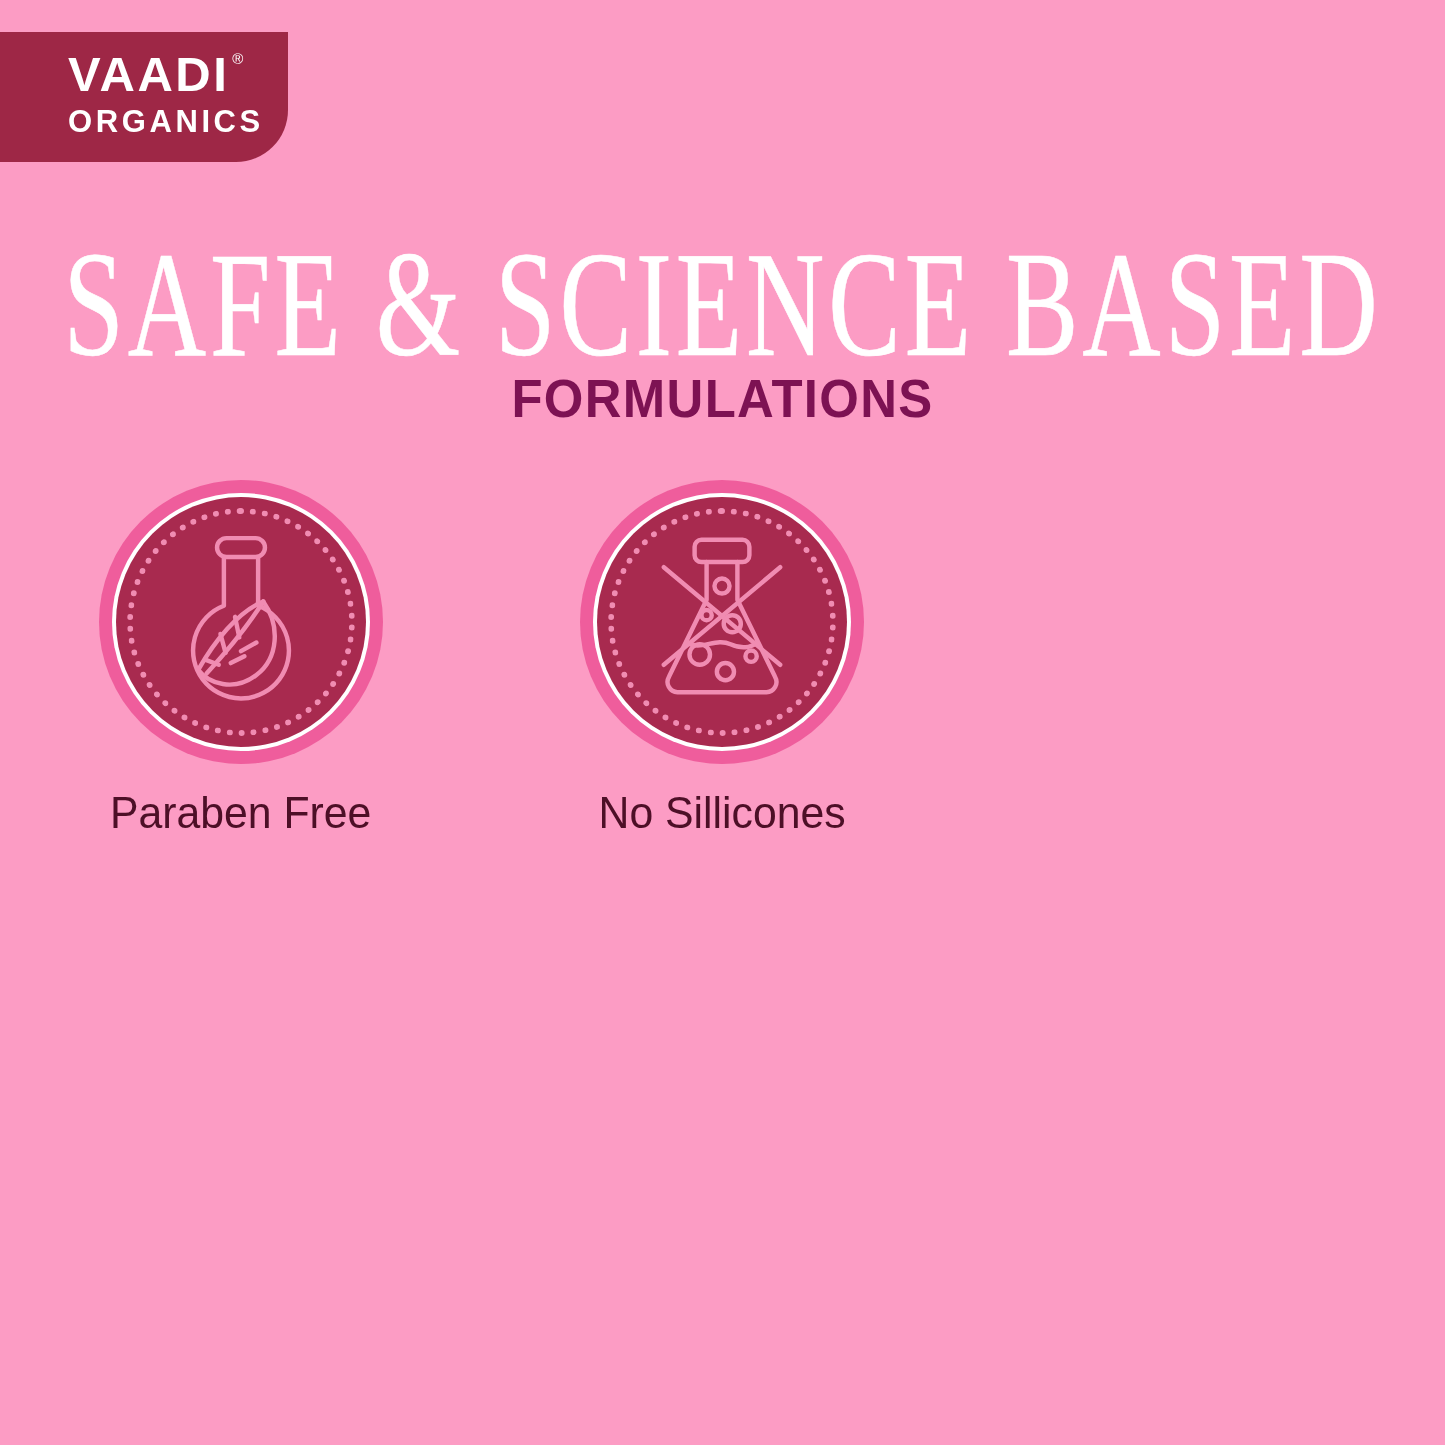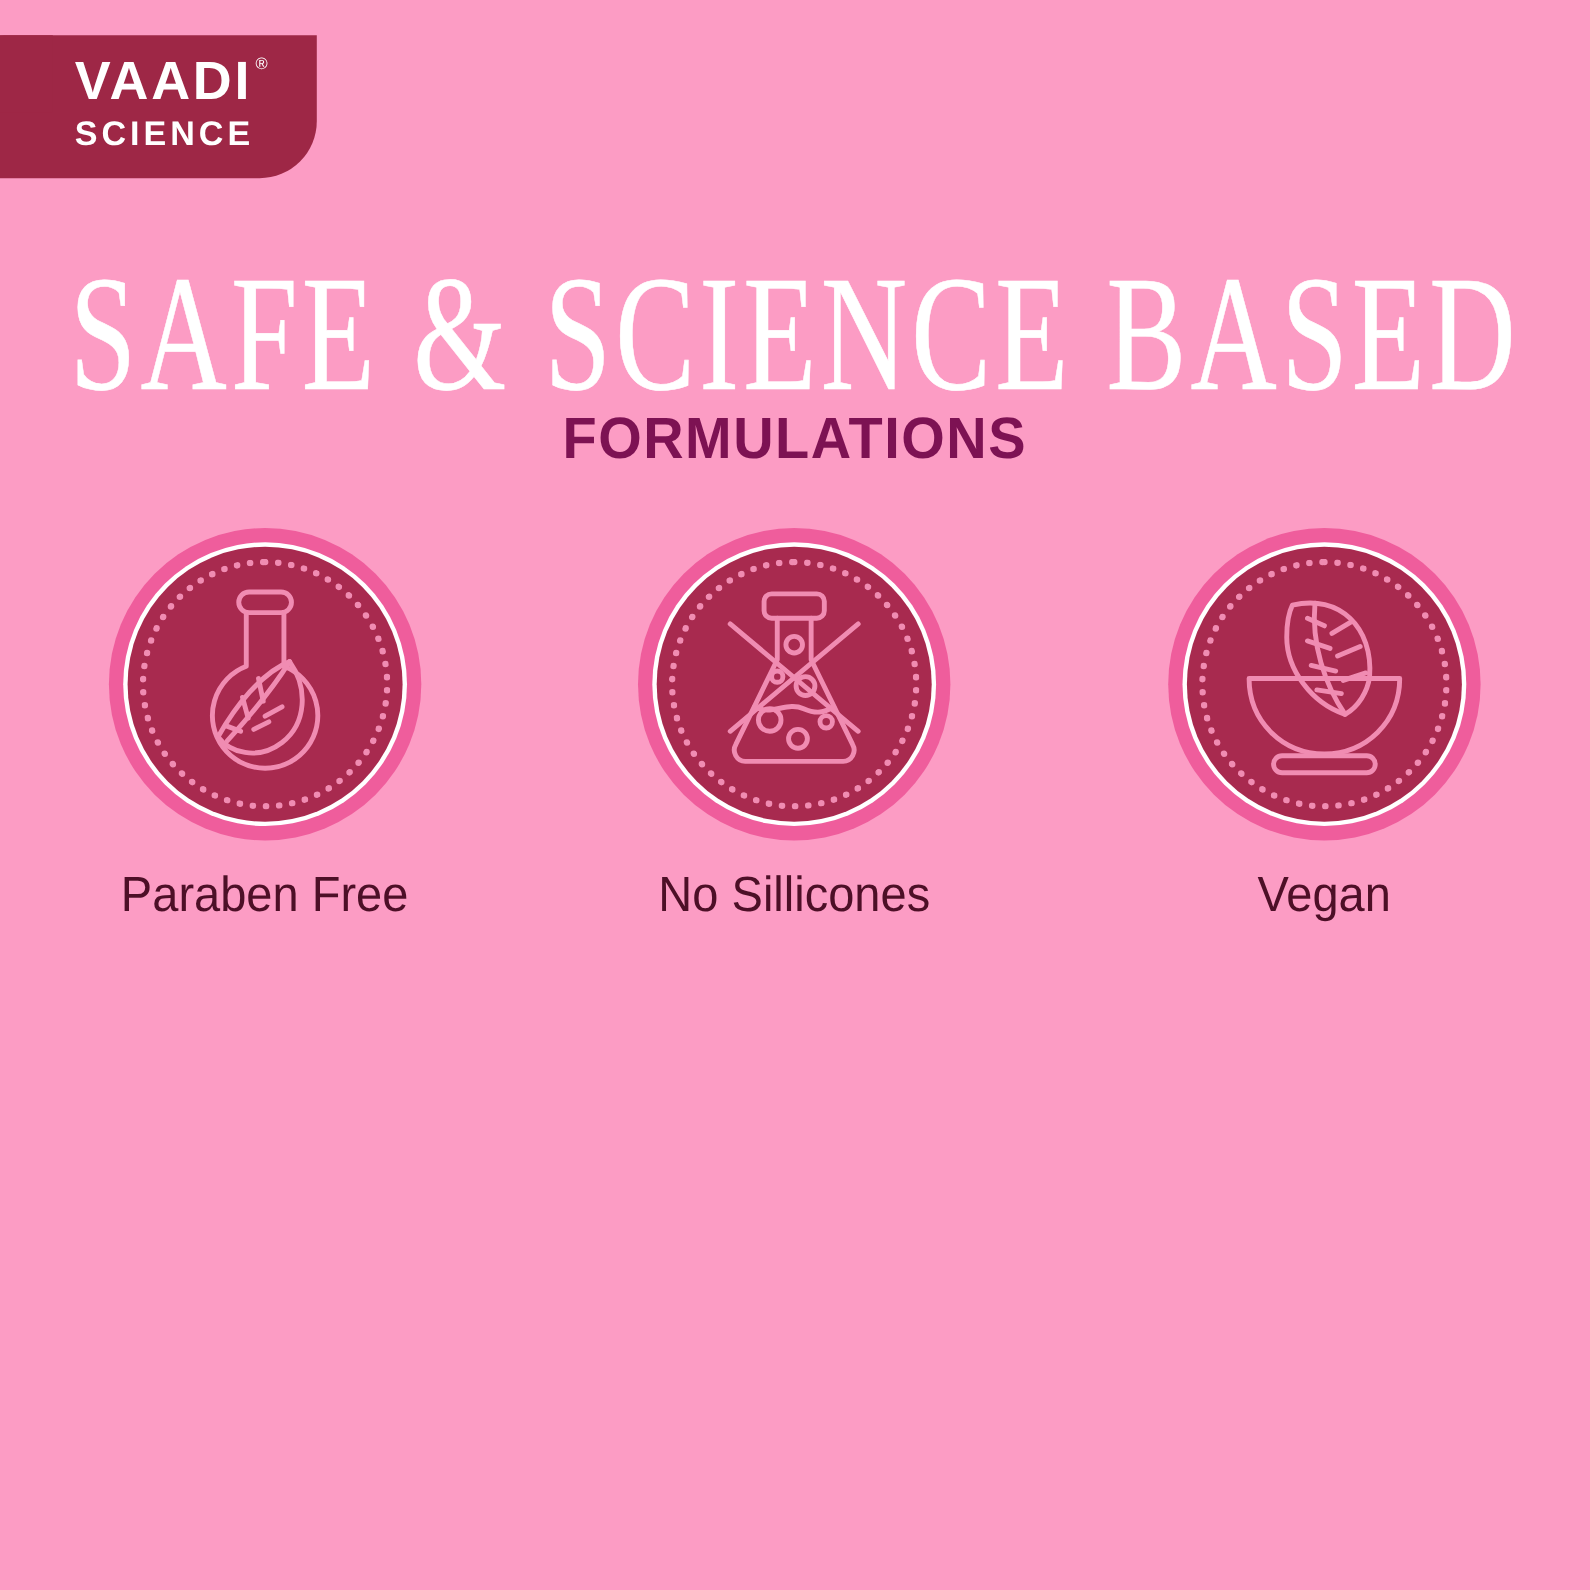--- a/index.html
+++ b/index.html
@@ -191,21 +191,21 @@
   }
 </style>
 </head>
 <body>
 
 <div id="poster">
 
   <div class="logo-badge">
     <div class="logo-inner">
       <div class="logo-main"><span>VAADI</span><span class="logo-reg">®</span></div>
-      <div class="logo-sub">SCIENCE</div>
+      <div class="logo-sub">ORGANICS</div>
     </div>
   </div>
 
   <div class="headline">SAFE &amp; SCIENCE BASED</div>
   <div class="subhead">FORMULATIONS</div>
 
   <div class="grid">
 
     <div class="cell">
       <div class="badge">
@@ -249,43 +249,17 @@
               <path d="M16 20 L84 77"></path>
               <path d="M84 20 L16 77"></path>
             </svg>
           </div>
         </div>
       </div>
       <div class="caption">No Sillicones</div>
     </div>
 
 
-    <div class="cell">
-      <div class="badge">
-        <div class="badge-white"></div>
-        <div class="badge-face">
-          <div class="badge-dots"></div>
-          <div class="badge-icon">
-            <svg viewBox="0 0 100 104" fill="none" stroke="#f08cb2" stroke-width="2.6" stroke-linecap="round" stroke-linejoin="round">
-
-              <path d="M33 10 C58 4 76 22 74 48 C73 56 68 64 61 68 C43 62 30 44 30 27 C30 20 31 14 33 10 z"></path>
-              <path d="M45 9 C43 30 50 52 61 68"></path>
-              <path d="M50 21 l-9 -4"></path>
-              <path d="M53 33 l-12 -4"></path>
-              <path d="M56 45 l-13 -3"></path>
-              <path d="M59 57 l-13 -2"></path>
-              <path d="M54 25 l10 -6"></path>
-              <path d="M57 37 l12 -5"></path>
-              <path d="M60 50 l12 -4"></path>
-
-              <path d="M10 49 h80 c0 23 -18 40 -40 40 C28 89 10 72 10 49 z"></path>
-              <rect x="23" y="90" width="54" height="9" rx="4.5"></rect>
-            </svg>
-          </div>
-        </div>
-      </div>
-      <div class="caption">Vegan</div>
-    </div>
 
 
 
   </div>
 </div>
 
 </body></html>

